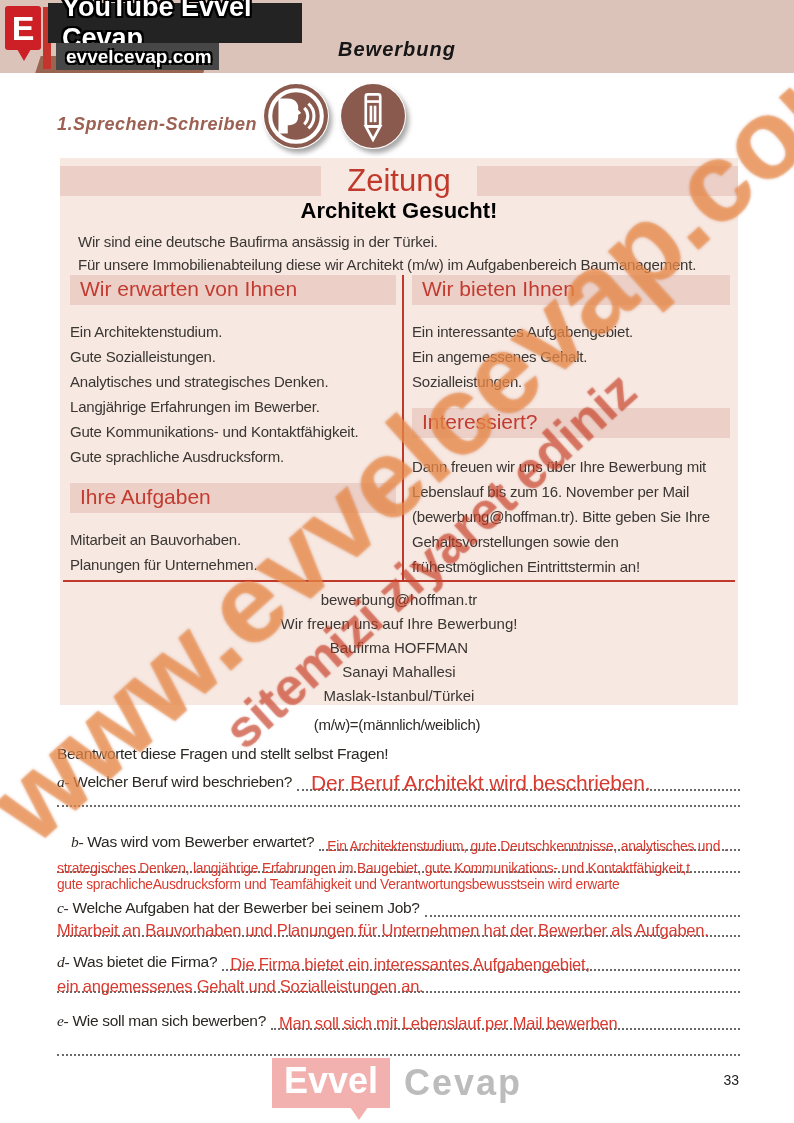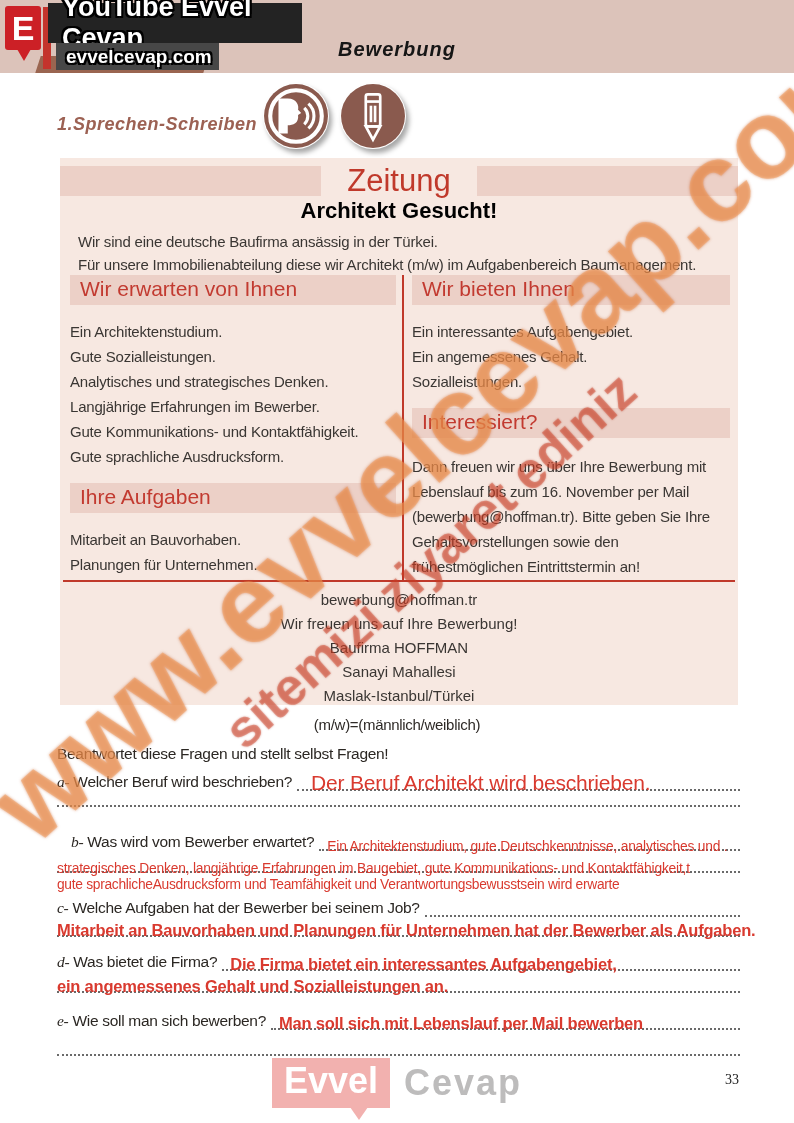--- a/index.html
+++ b/index.html
@@ -61,37 +61,37 @@
   .lead { flex:1; position:relative; border-bottom:2px dotted #6a6a6a; height:20px; }
   .ans { position:absolute; left:8px; bottom:-5px; color:#d93a2f; white-space:nowrap; letter-spacing:-.2px; }
   .ans-big { font-size:21px; left:14px; bottom:-6px; }
   .ansline { position:relative; border-bottom:2px dotted #6a6a6a; height:20px; }
   .ansline .ans { left:0; }
   .plainred { color:#d93a2f; white-space:nowrap; letter-spacing:-.3px; }
   .dots-empty { border-bottom:2px dotted #6a6a6a; height:0; }
   .mt14 { margin-top:14px; } .mt24 { margin-top:22px;margin-left:14px; } .mt2 { margin-top:2px; }
   .mt4 { margin-top:4px; } .mt3 { margin-top:3px; } .mt12 { margin-top:12px; }
   .mt15 { margin-top:15px; } .mt22 { margin-top:24px; }
-  .ans-c { font-size:16.5px;font-weight:bold; }
+  .ans-c { font-size:16.5px; }
   .ans-b { font-size:13.8px; }
 
   
   .wm { position:absolute; pointer-events:none; z-index:40; white-space:nowrap; font-weight:800; text-align:center; }
   .wm1 { left:-120px; top:420px; width:1000px; font-size:112px; transform:rotate(-42deg);
     color:rgba(243,158,90,.52); text-shadow:0 0 3px rgba(196,86,28,.55); }
   .wm2 { left:-20px; top:530px; width:900px; font-size:52px; transform:rotate(-42deg);
     color:rgba(216,72,46,.40); text-shadow:0 0 2px rgba(170,40,20,.45); }
 
   
   .footer-logo { position:absolute; left:0; top:1058px; width:100%; display:flex; justify-content:center; align-items:center; }
   .logo-evvel { position:relative; background:#f2b1af; color:#fff; font-size:36px; font-weight:bold; padding:2px 12px 6px 12px; }
   .logo-evvel::after { content:""; position:absolute; right:22px; bottom:-12px;
     border-left:9px solid transparent; border-right:9px solid transparent; border-top:13px solid #f2b1af; }
   .logo-cevap { color:#bdbcbc; font-size:36px; font-weight:bold; margin-left:14px; letter-spacing:2px; }
-  .page-number { position:absolute; right:55px; top:1072px; font-size:14px; font-family:Liberation Serif, serif; color:#222; }
+  .page-number { position:absolute; right:55px; top:1072px; font-size:14px; font-family:Liberation Sans, sans-serif; color:#222; }
 </style>
 </head>
 <body>
 
 <div class="page">
 
   <div class="hdr-band">
     <div class="hdr-brown"></div>
     <div class="hdr-redstrip"></div>
     <div class="banner1">

